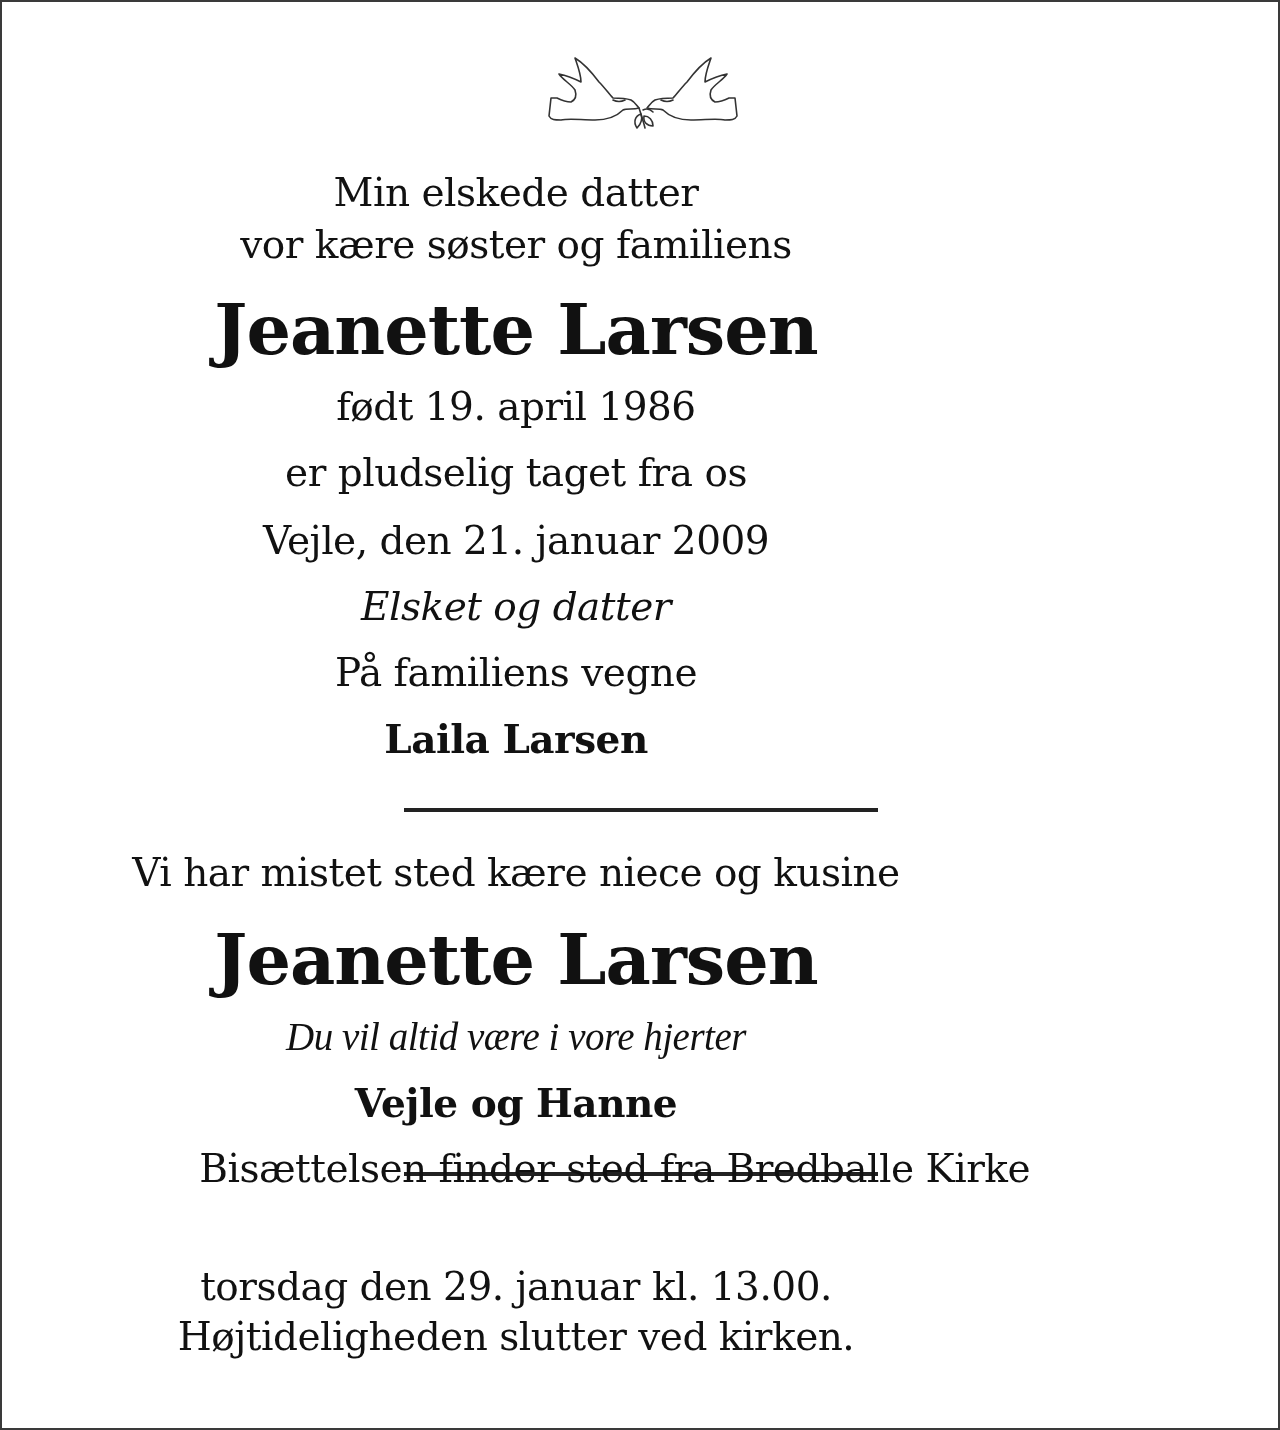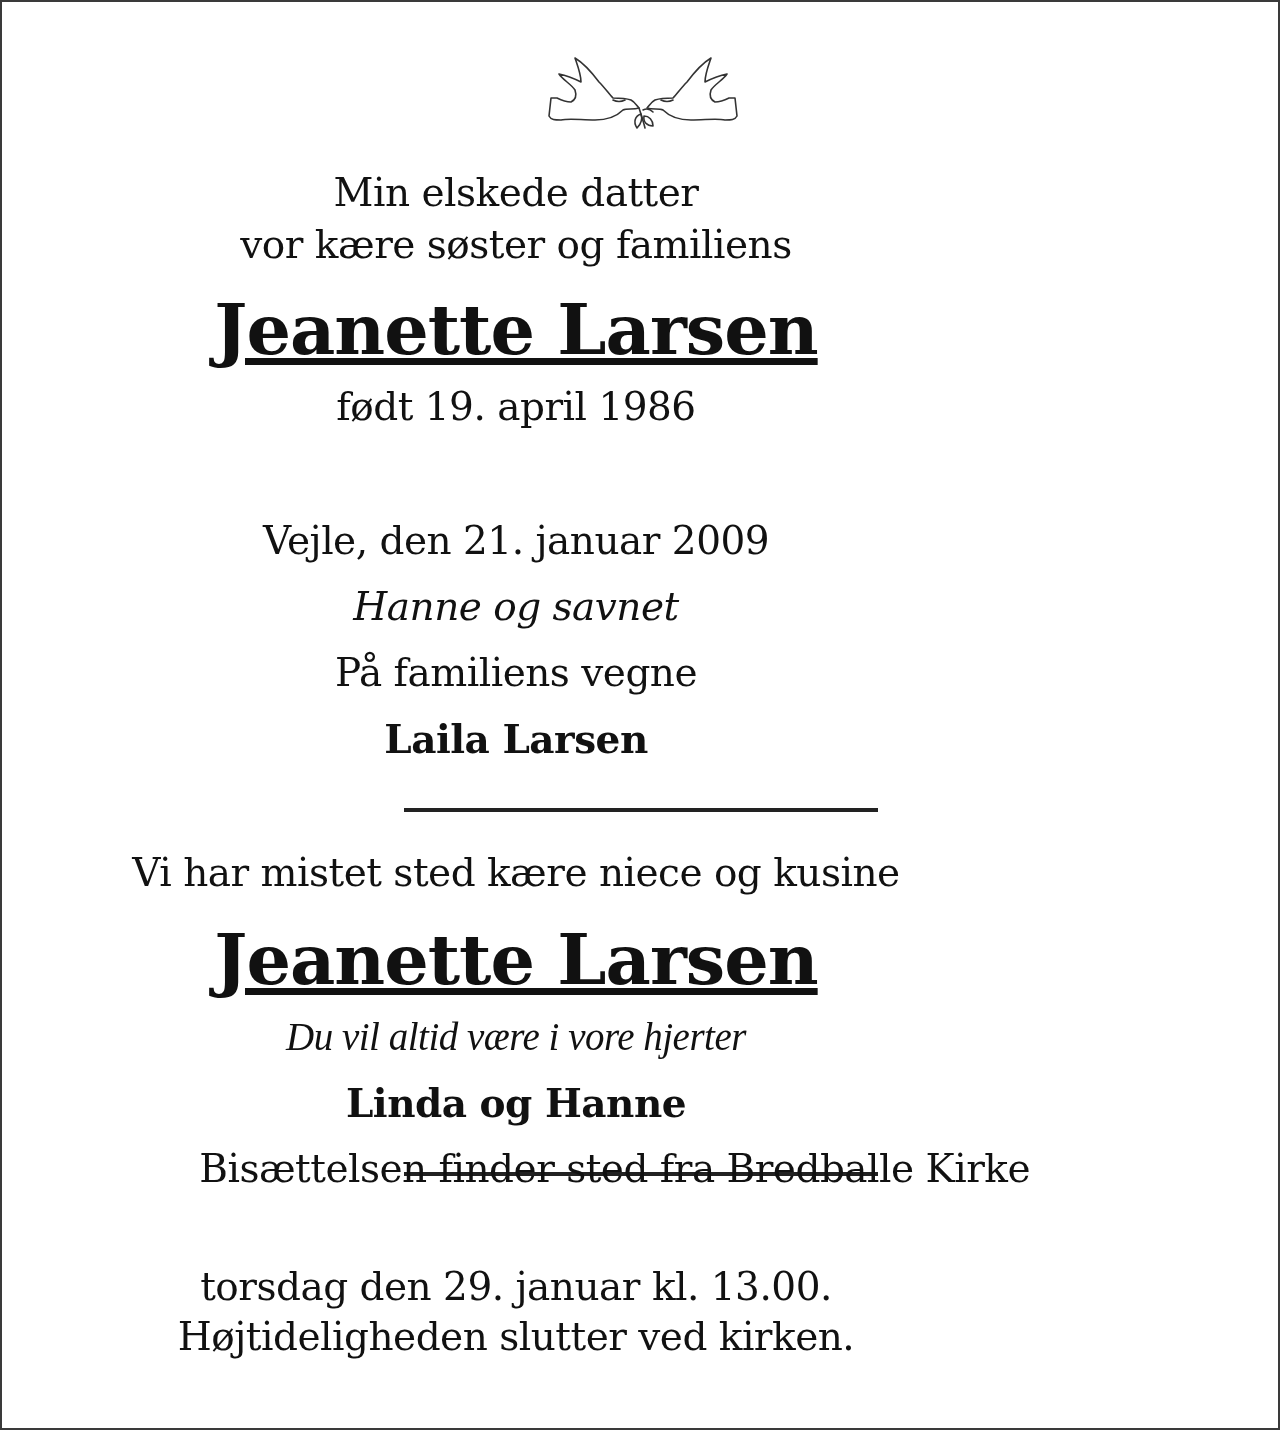--- a/index.html
+++ b/index.html
@@ -12,21 +12,21 @@
       font-family: "DejaVu Serif", "Liberation Serif", serif;
       color: #111111;
     }
     .line {
       position: absolute; left: 0; width: 1028px;
       text-align: center; white-space: nowrap;
     }
     .reg { font-size: 39px; font-weight: normal; letter-spacing: -0.5px; }
     .ital { font-size: 39px; font-style: italic; letter-spacing: -0.5px; }
     .boldsm { font-size: 39px; font-weight: bold; letter-spacing: -0.5px; }
-    .name { font-size: 70px; font-weight: bold; letter-spacing: -1px; text-decoration: underline; }
+    .name { font-size: 70px; font-weight: bold; letter-spacing: -1px; }
     .rule {
       position: absolute; height: 4px; background: #222222;
     }
     .doves { position: absolute; left: 545px; top: 52px; width: 192px; height: 78px; }
   </style>
 </head>
 <body>
 
 <div class="frame">
 
@@ -41,31 +41,32 @@
     <path d="M92 54 C94 60 96 66 98 74"></path>
     <path d="M94 60 C88 62 86 68 90 74 C94 70 96 66 94 60 Z"></path>
     <path d="M97 62 C102 62 106 66 106 72 C100 72 96 68 97 62 Z"></path>
     <path d="M96 56 C100 54 104 56 106 58"></path>
   </svg>
 
   <div class="line reg" style="top:168px;">Min elskede datter</div>
   <div class="line reg" style="top:220px;">vor kære søster og familiens</div>
   <div class="line name" style="top:286px;">Jeanette Larsen</div>
   <div class="line reg" style="top:382px;">født 19. april 1986</div>
+  <div class="line reg" style="top:448px;">er pludselig taget fra os</div>
   <div class="line reg" style="top:516px;">Vejle, den 21. januar 2009</div>
-  <div class="line ital" style="top:582px;">Hanne og savnet</div>
+  <div class="line ital" style="top:582px;">Elsket og datter</div>
   <div class="line boldsm" style="top:714px;">Laila Larsen</div>
   <div class="line reg" style="top:648px;">På familiens vegne</div>
 
   <div class="rule" style="left:402px; width:474px; top:806px;"></div>
 
   <div class="line reg" style="top:848px;">Vi har mistet sted kære niece og kusine</div>
   <div class="line name" style="top:916px;">Jeanette Larsen</div>
   <div class="line ital" style="top:1012px;font-family:Liberation Serif, serif;">Du vil altid være i vore hjerter</div>
-  <div class="line boldsm" style="top:1078px;">Linda og Hanne</div>
+  <div class="line boldsm" style="top:1078px;">Vejle og Hanne</div>
 
   <div class="rule" style="left:402px; width:474px; top:1170px;"></div>
 
   <div class="line reg" style="top:1144px;text-align:right;">Bisættelsen finder sted fra Bredballe Kirke</div>
   <div class="line reg" style="top:1262px;">torsdag den 29. januar kl. 13.00.</div>
   <div class="line reg" style="top:1312px;">Højtideligheden slutter ved kirken.</div>
 
 </div>
 
 </body></html>

